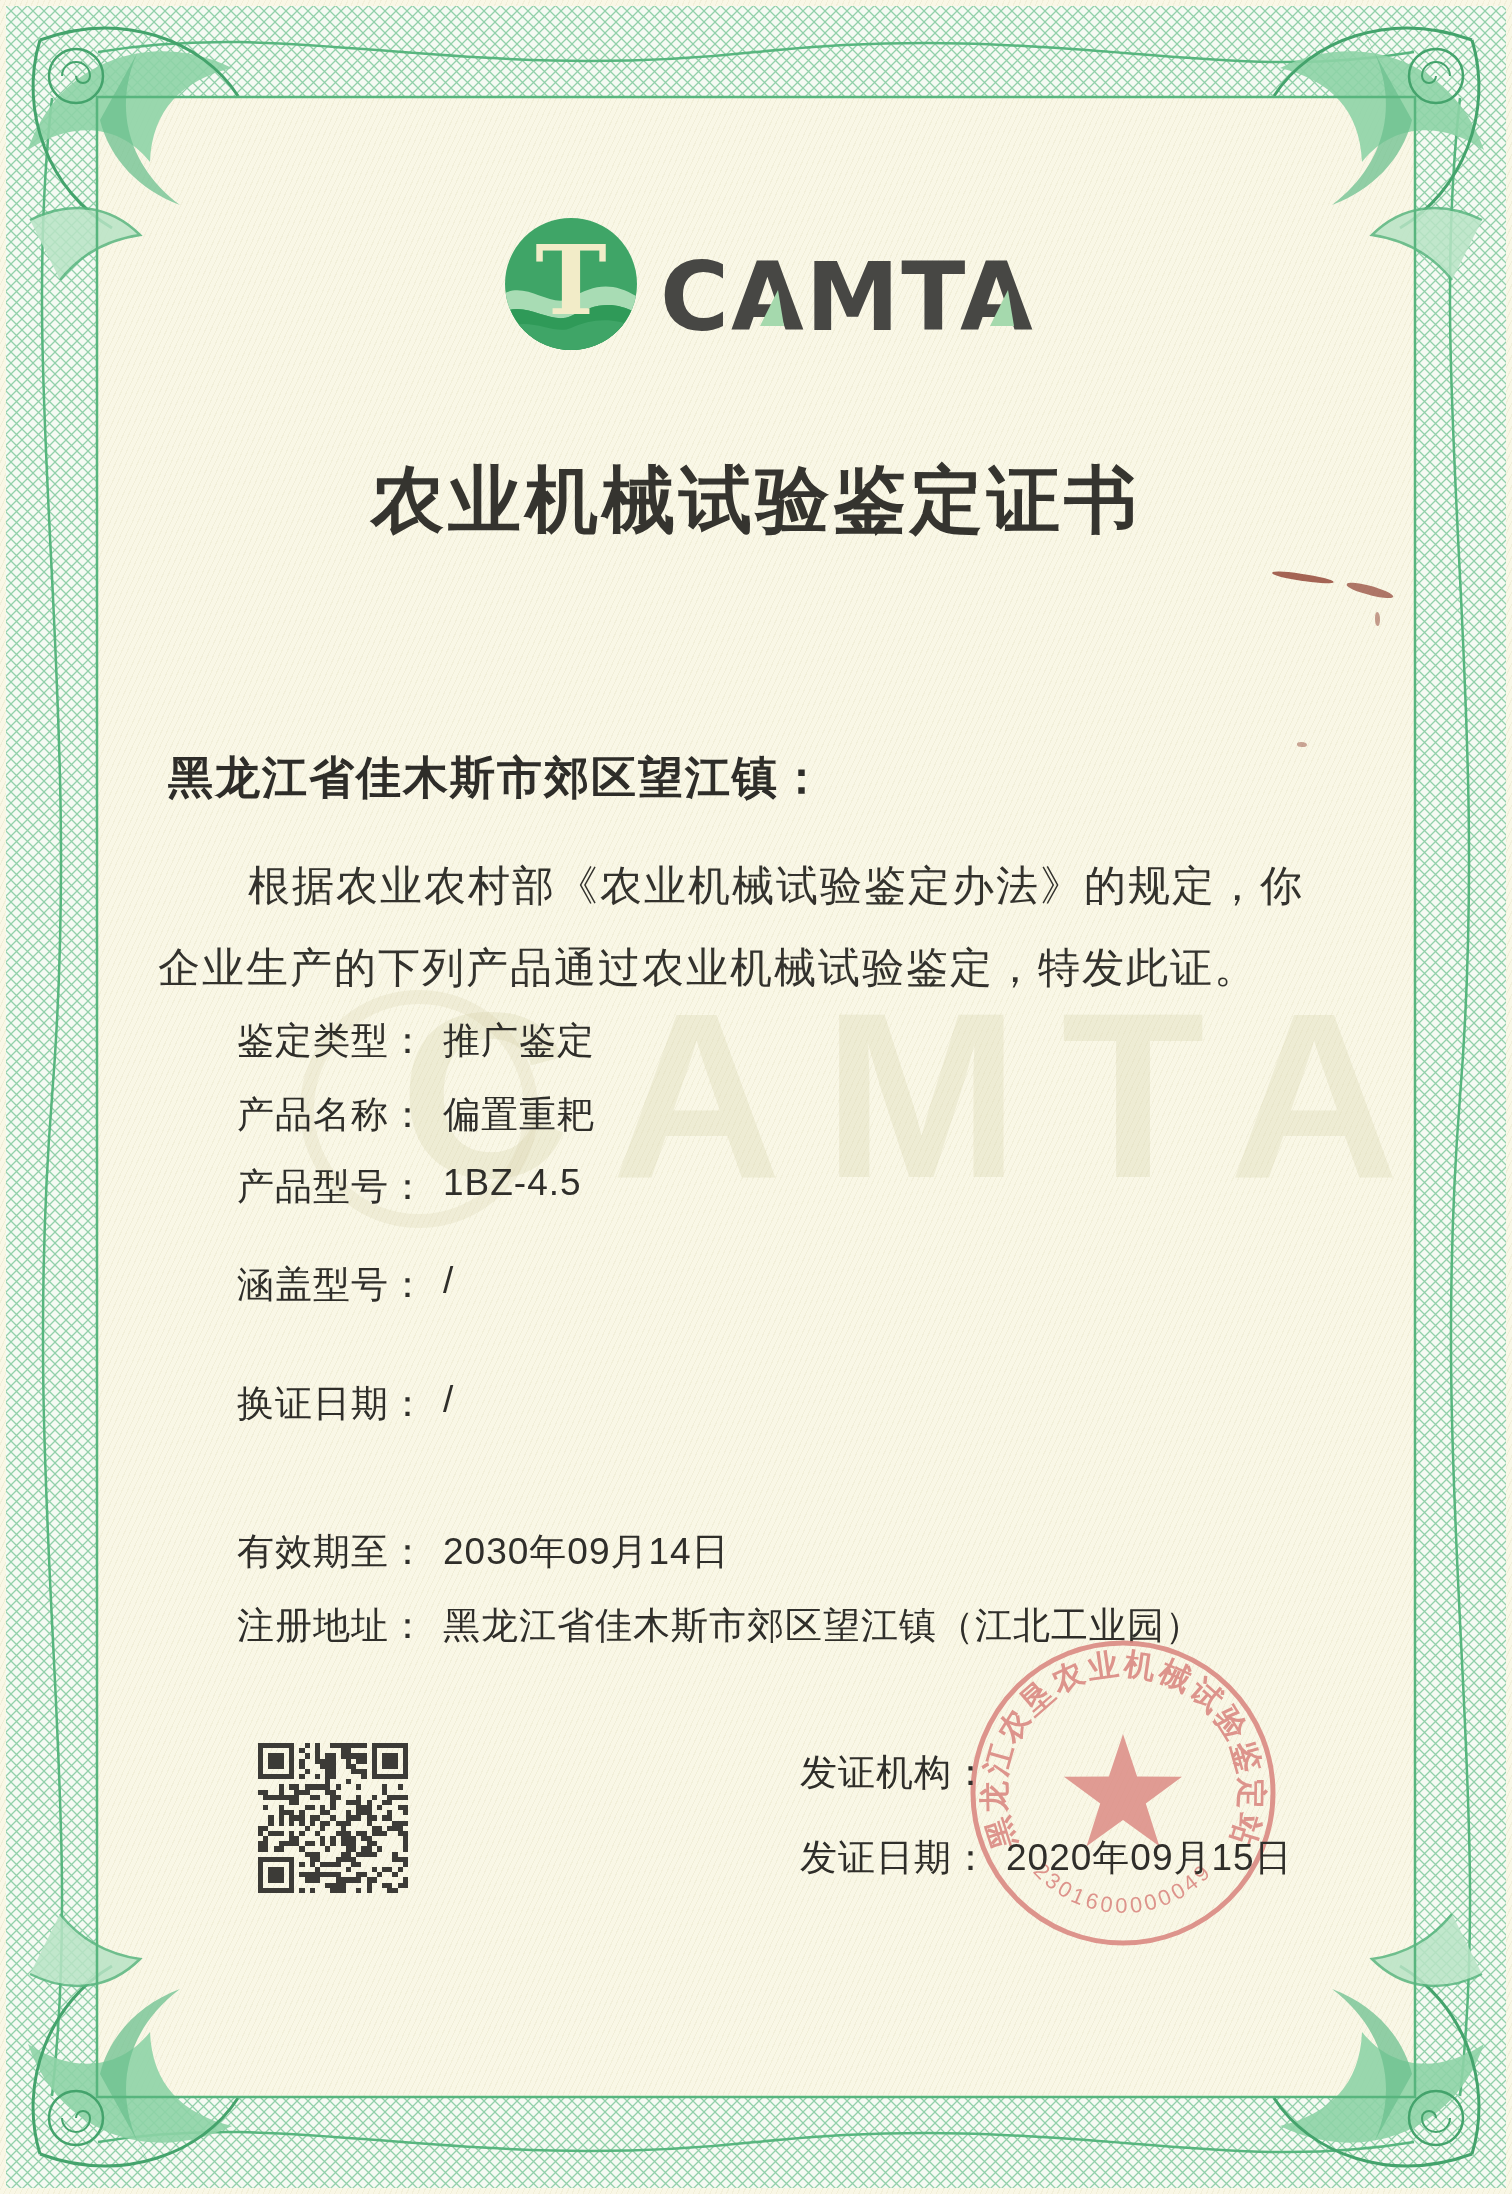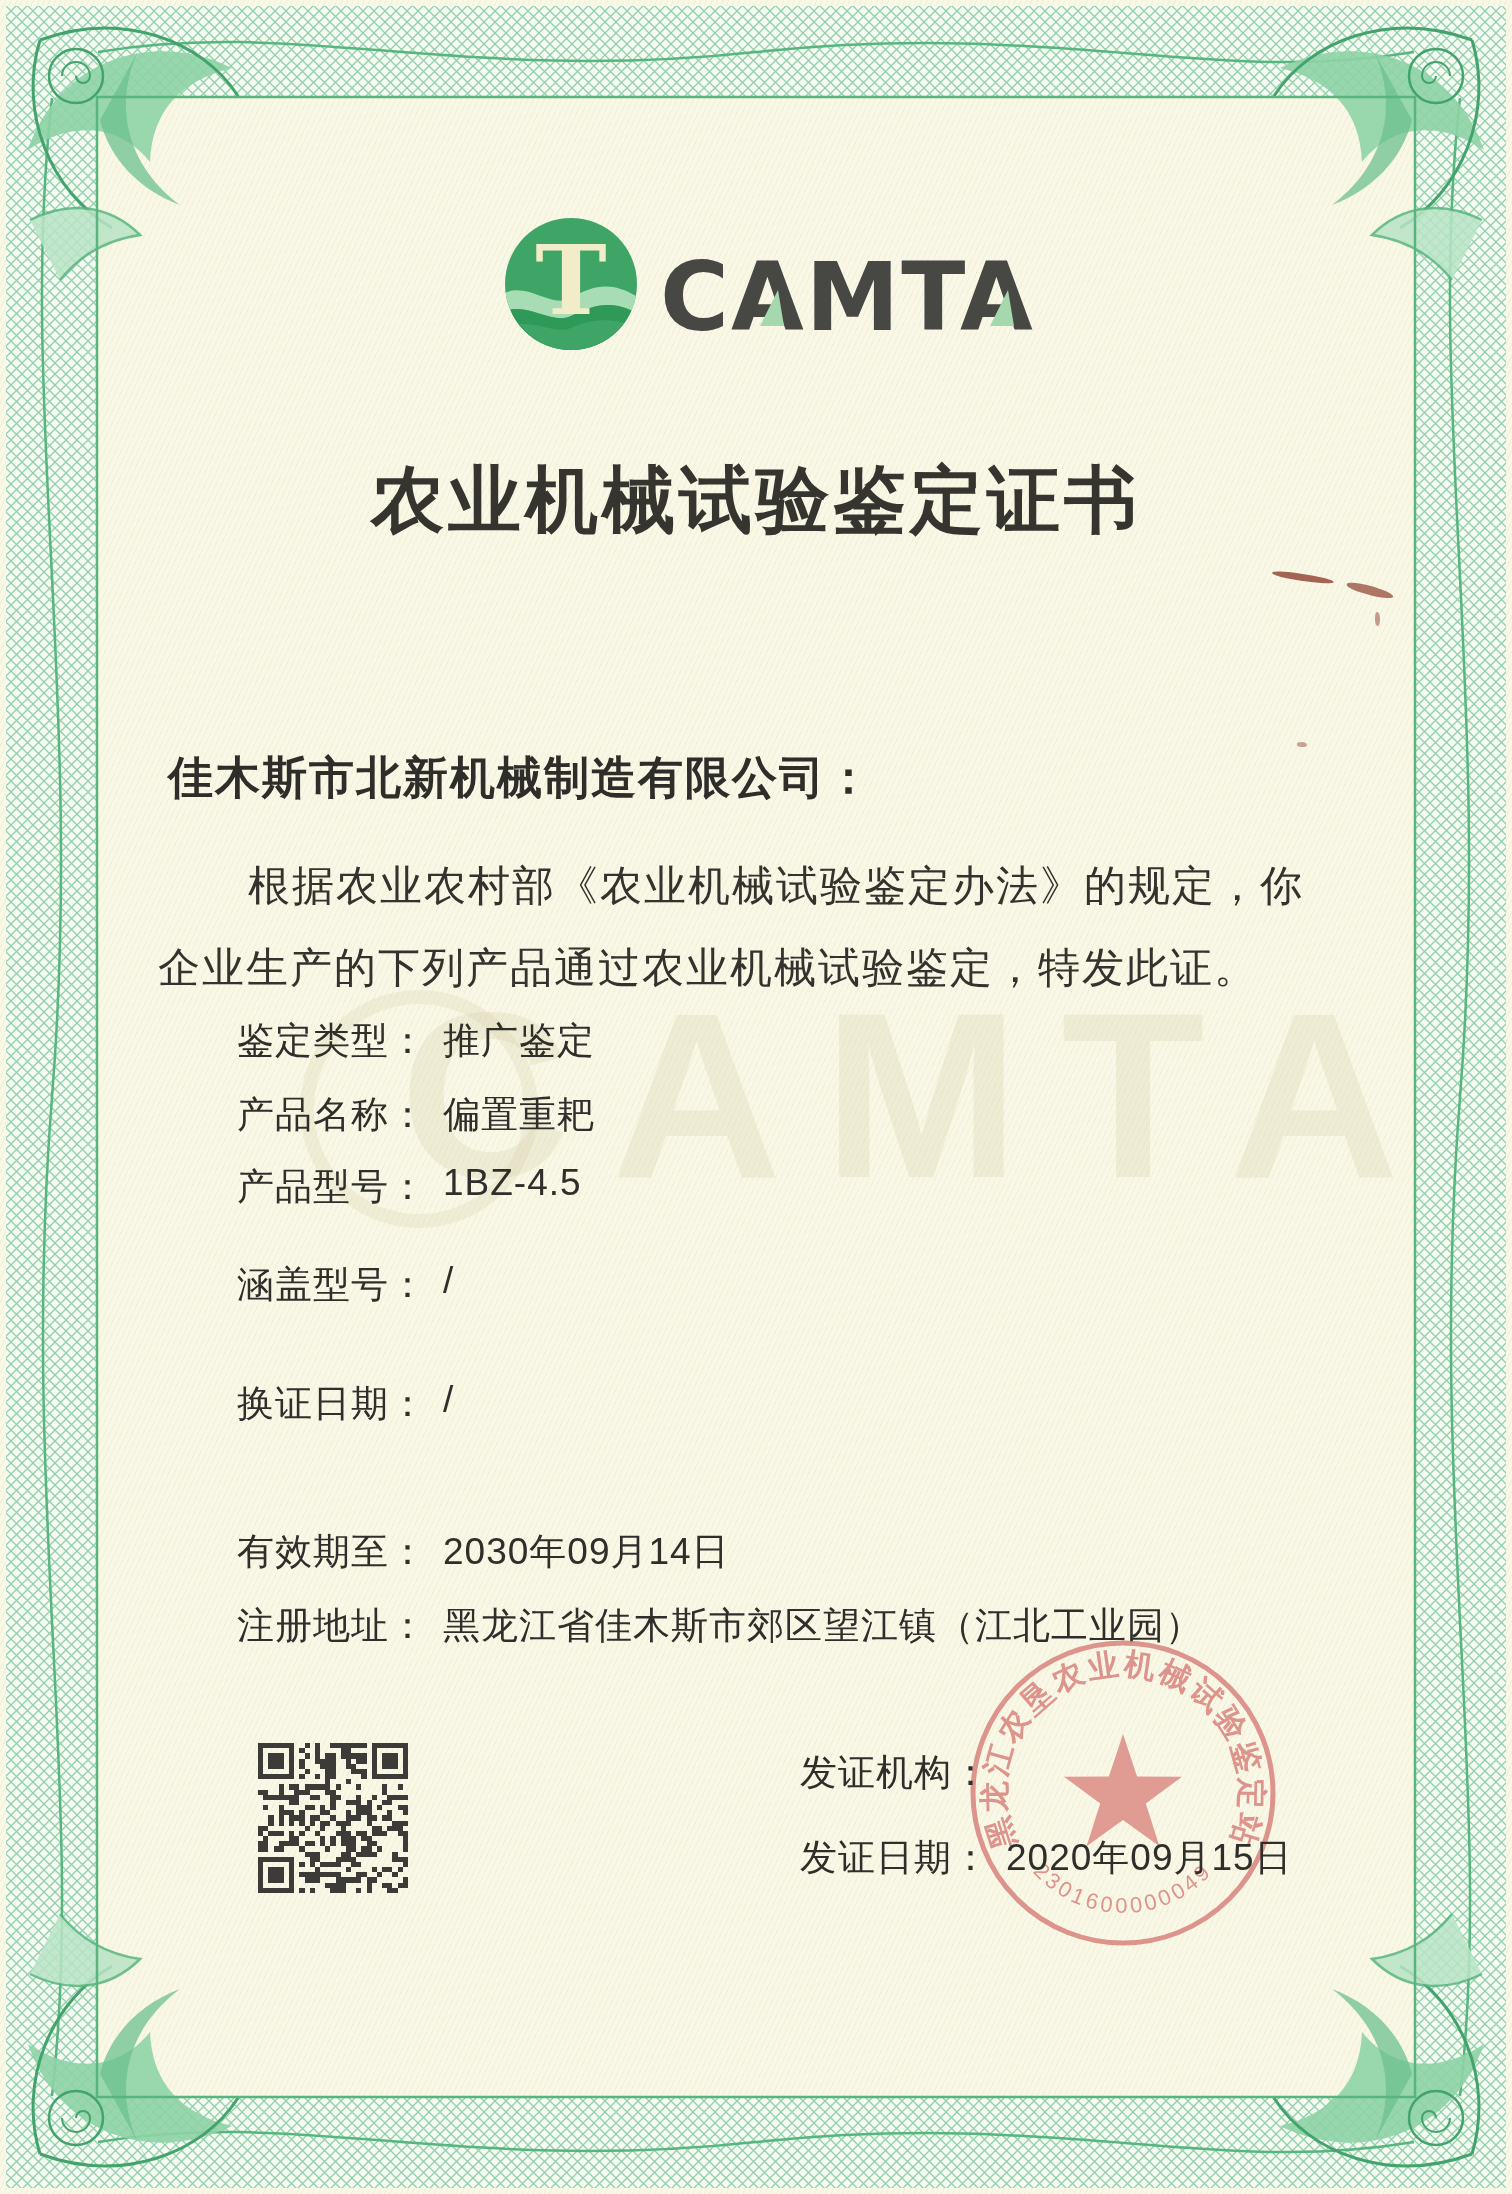--- a/index.html
+++ b/index.html
@@ -114,21 +114,21 @@
   </svg>
 
   <svg class="abs wordmark" width="400" height="105" viewBox="0 0 400 105">
     <text x="0" y="92" font-family="DejaVu Sans, sans-serif" font-size="94" font-weight="bold" letter-spacing="2" fill="#474744">CAMTA</text>
     <polygon points="100,88 124,88 118,52" fill="#a5d9ad"></polygon>
     <polygon points="330,88 354,88 348,52" fill="#a5d9ad"></polygon>
   </svg>
 
   <div class="abs title">农业机械试验鉴定证书</div>
 
-  <div class="abs recipient">佳木斯市北新机械制造有限公司：</div>
+  <div class="abs recipient">黑龙江省佳木斯市郊区望江镇：</div>
 
   <div class="abs para para1">根据农业农村部《农业机械试验鉴定办法》的规定，你</div>
   <div class="abs para para2">企业生产的下列产品通过农业机械试验鉴定，特发此证。</div>
 
   <div class="abs frow r0">
       <span class="lb">鉴定类型：</span>
       <span class="vl">推广鉴定</span>
     </div>
   <div class="abs frow r1">
       <span class="lb">产品名称：</span>

